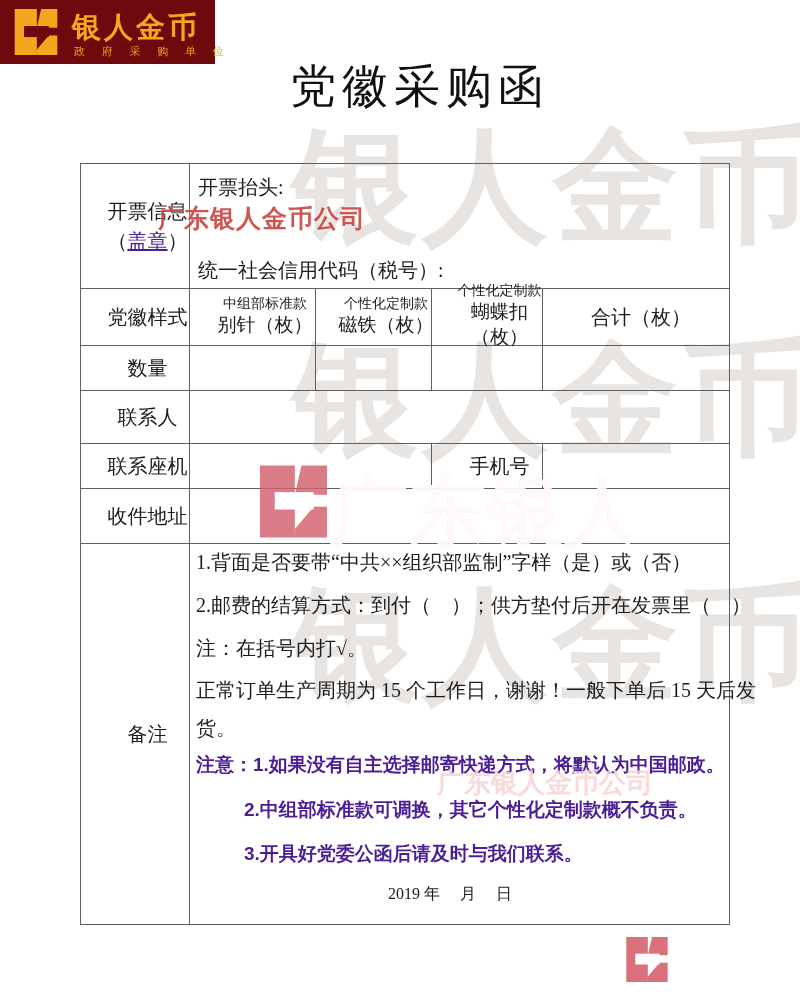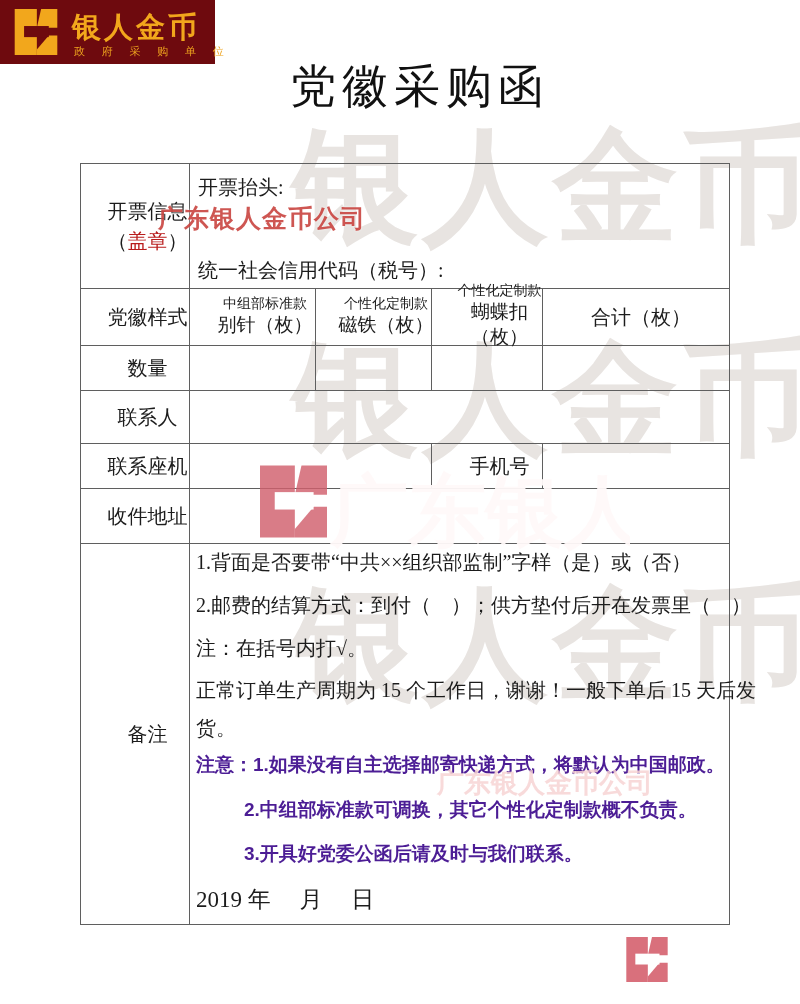--- a/index.html
+++ b/index.html
@@ -24,27 +24,27 @@
              border:1px solid #5f5f5f;z-index:2;}
   .hl,.vl{position:absolute;background:#5f5f5f;z-index:2;}
   .hl{left:80px;width:650px;height:1px;}
   .vl{width:1px;}
   
   .cell{position:absolute;display:flex;flex-direction:column;align-items:center;
         justify-content:center;text-align:center;z-index:2;font-size:20px;line-height:1.5;margin-left:13px;}
   .cell .small{font-size:14px;line-height:1.2;}
   .cell .main{font-size:19px;line-height:1.3;}
   .fld{position:absolute;font-size:20px;z-index:2;white-space:nowrap;}
-  .red{color:#b91c1c;}
+  .red{color:#4c1d95;text-decoration:underline;}
   
   .rl{position:absolute;left:196px;font-size:20px;z-index:2;white-space:nowrap;}
   .notice{position:absolute;font-size:19px;font-weight:bold;z-index:2;white-space:nowrap;
           color:#4c1d95;font-family:"Liberation Sans","DejaVu Sans",sans-serif;}
-  .date-line{position:absolute;left:196px;top:884px;width:524px;text-align:left;
-             font-size:23px;z-index:2;}
+  .date-line{position:absolute;left:188px;top:884px;width:524px;text-align:center;
+             font-size:16px;z-index:2;}
   
   .wm-red{position:absolute;left:158px;top:202px;z-index:3;font-size:25px;font-weight:bold;
           font-family:"DejaVu Sans","Liberation Sans",sans-serif;color:rgba(198,56,52,0.85);
           letter-spacing:1px;white-space:nowrap;text-shadow:0 0 3px rgba(255,255,255,.7);}
   .wm-pale-mid{position:absolute;left:330px;top:468px;width:300px;height:86px;overflow:hidden;
           z-index:3;font-family:"DejaVu Sans",sans-serif;font-weight:bold;font-size:78px;
           line-height:86px;color:rgba(255,249,249,0.95);white-space:nowrap;}
   .wm-pale-bot{position:absolute;left:437px;top:765px;z-index:3;font-size:27px;font-weight:bold;
           font-family:"DejaVu Sans",sans-serif;color:rgba(247,211,211,0.85);white-space:nowrap;}
   .logo-mid{position:absolute;left:260px;top:465px;z-index:3;}

